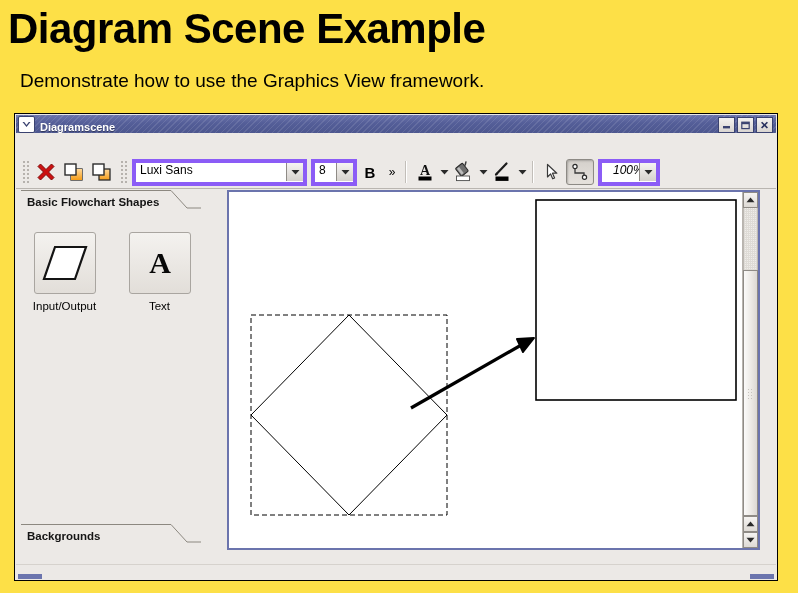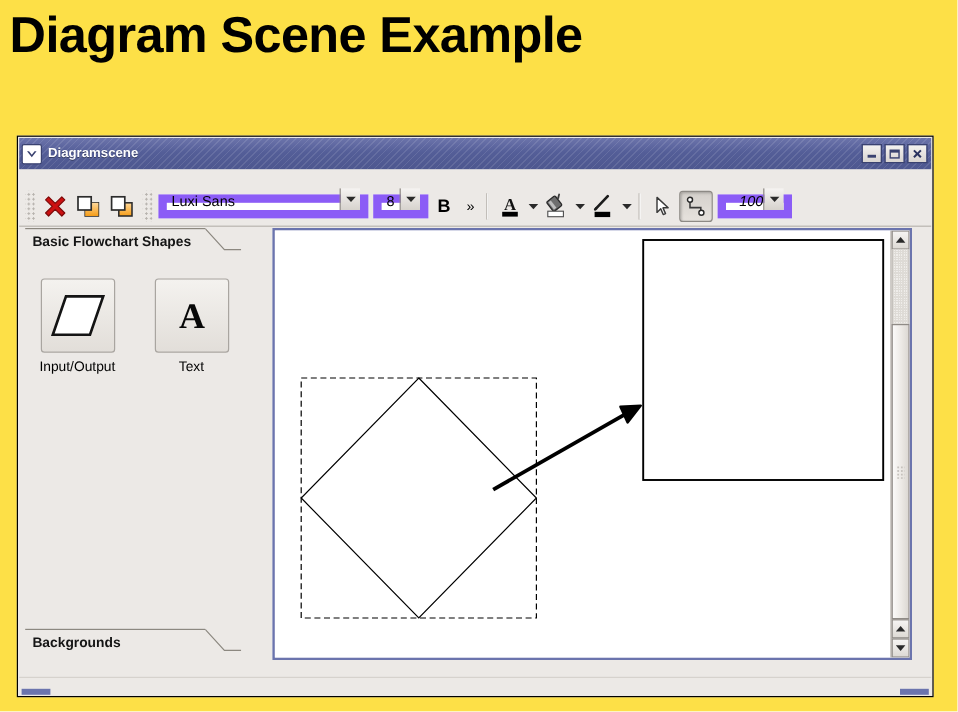--- a/index.html
+++ b/index.html
@@ -51,24 +51,24 @@
     border: 1px solid #000000;
     box-sizing: border-box;
   }
 
   
   .titlebar {
     position: absolute;
     left: 1px;
     top: 1px;
     width: 760px;
-    height: 26px;
+    height: 18px;
     background: linear-gradient(to bottom, #6c74ab 0%, #545e98 45%, #4d578f 100%);
     display: flex;
-    align-items: center;
+    align-items: flex-end;
     overflow: hidden;
   }
   .titlebar-texture {
     position: absolute;
     left: 0; top: 0; right: 0; bottom: 0;
     background-image: repeating-linear-gradient(
       -45deg,
       rgba(255,255,255,0.10) 0px,
       rgba(255,255,255,0.10) 1px,
       rgba(255,255,255,0) 1px,
@@ -217,25 +217,25 @@
     align-items: center;
     justify-content: center;
     font-size: 15px;
     font-weight: bold;
     color: #000;
     flex: 0 0 auto;
   }
 
   
   .combo {
-    height: 20px;
+    height: 27px;
     background: #ffffff;
-    border: 7px solid #8b5cf6;
-    display: flex;
-    align-items: flex-end;
+    border: 4px solid #8b5cf6;
+    display: flex;
+    align-items: flex-start;
     box-sizing: border-box;
     flex: 0 0 auto;
   }
   .combo .combo-text {
     flex: 1 1 auto;
     font-size: 12px;
     color: #000;
     padding-left: 4px;
     white-space: nowrap;
     overflow: hidden;
@@ -435,20 +435,21 @@
   .grip-left { left: 2px; }
   .grip-right { right: 2px; }
 
 </style>
 </head>
 <body>
 
 <div id="page">
 
   <div class="page-title">Diagram Scene Example</div>
+  <div class="page-subtitle">Demonstrate how to use the Graphics View framework.</div>
 
   <div class="app-window">
 
     <div class="titlebar">
       <div class="titlebar-texture"></div>
       <div class="win-menu-icon">
         <svg width="11" height="9" viewBox="0 0 11 9">
           <path d="M1.5 2 L5.5 7 L9.5 2 L7.8 2 L5.5 4.9 L3.2 2 Z" fill="#3a4270"></path>
         </svg>
       </div>

